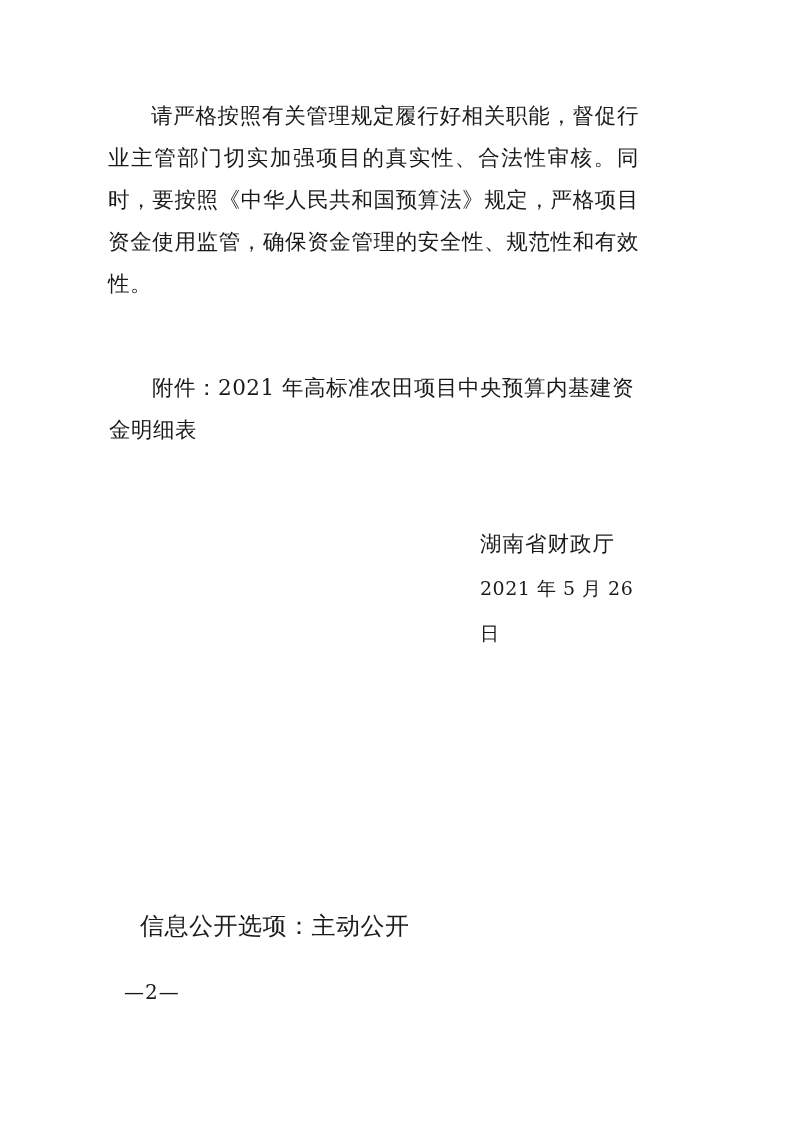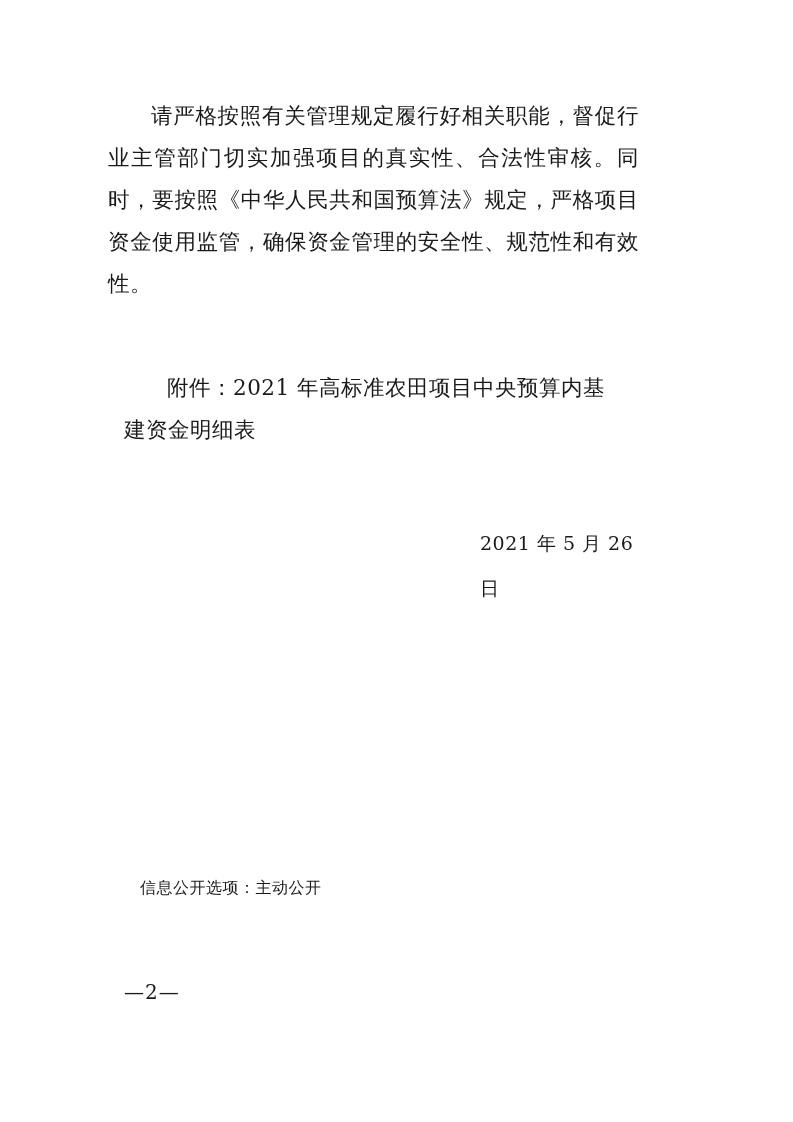--- a/index.html
+++ b/index.html
@@ -30,21 +30,21 @@
     text-align: justify;
     text-justify: inter-ideograph;
     text-indent: 2em;
     letter-spacing: 0.5px;
     margin: 0;
   }
   .attachment-line {
     font-size: 21.5px;
     line-height: 42px;
     text-indent: 2em;
-    margin: 16px;
+    margin: 1px;
     margin-top: 62px;
     letter-spacing: 0.5px;
   }
   .signature-block {
     margin-top: 70px;
     text-align: left;
     padding-left: 372px;
   }
   .signature-line {
     font-size: 21.5px;
@@ -55,42 +55,43 @@
   .signature-date {
     font-size: 19px;
     line-height: 45px;
     letter-spacing: 0.5px;
     margin: 0;
     padding-left: 0px;
   }
   .disclosure-line {
     position: absolute;
     left: 140px;
-    top: 878px;
-    font-size: 16px;
+    top: 910px;
+    font-size: 24px;
     letter-spacing: 0.5px;
   }
   .page-number {
     position: absolute;
     left: 124px;
     top: 980px;
     font-size: 20px;
     letter-spacing: 1px;
   }
 </style>
 </head>
 <body>
 
 <div class="page">
 
   <p class="body-para">请严格按照有关管理规定履行好相关职能，督促行业主管部门切实加强项目的真实性、合法性审核。同时，要按照《中华人民共和国预算法》规定，严格项目资金使用监管，确保资金管理的安全性、规范性和有效性。</p>
 
   <p class="attachment-line">附件：2021 年高标准农田项目中央预算内基建资金明细表</p>
 
   <div class="signature-block">
+    <p class="signature-line">湖南省财政厅</p>
     <p class="signature-date">2021 年 5 月 26 日</p>
   </div>
 
   <div class="disclosure-line">信息公开选项：主动公开</div>
 
   <div class="page-number">—2—</div>
 
 </div>
 
 </body></html>

